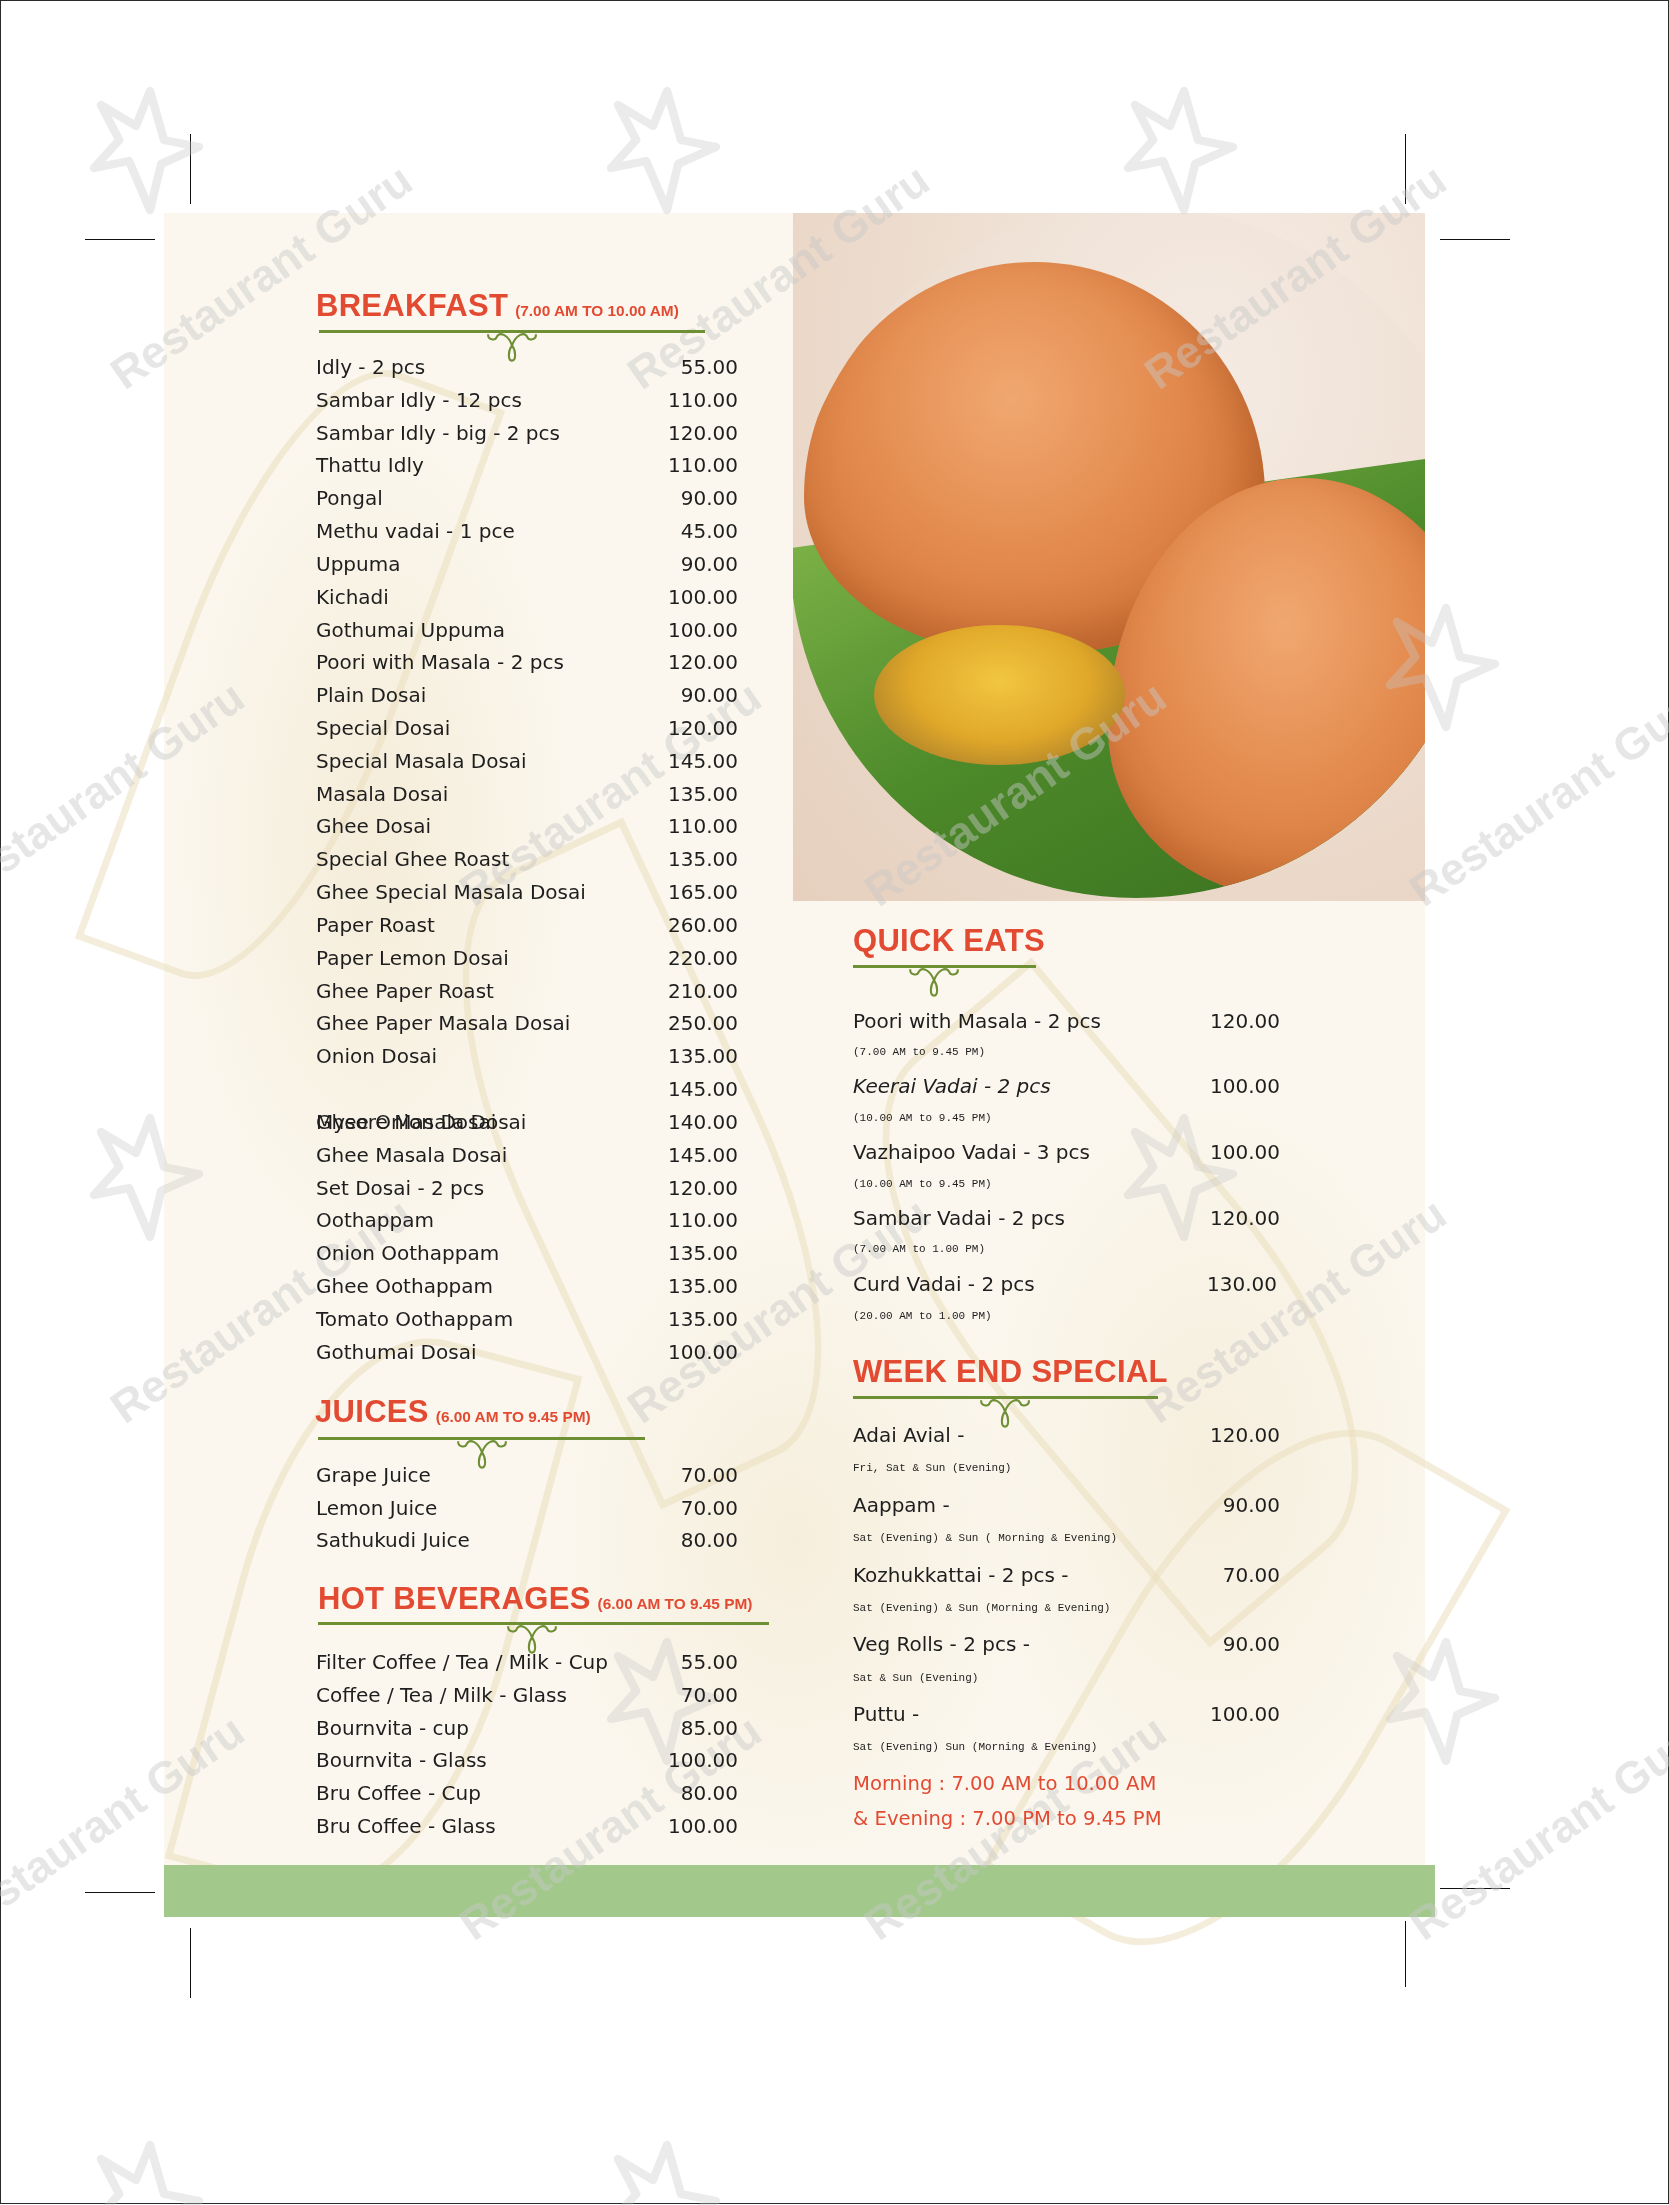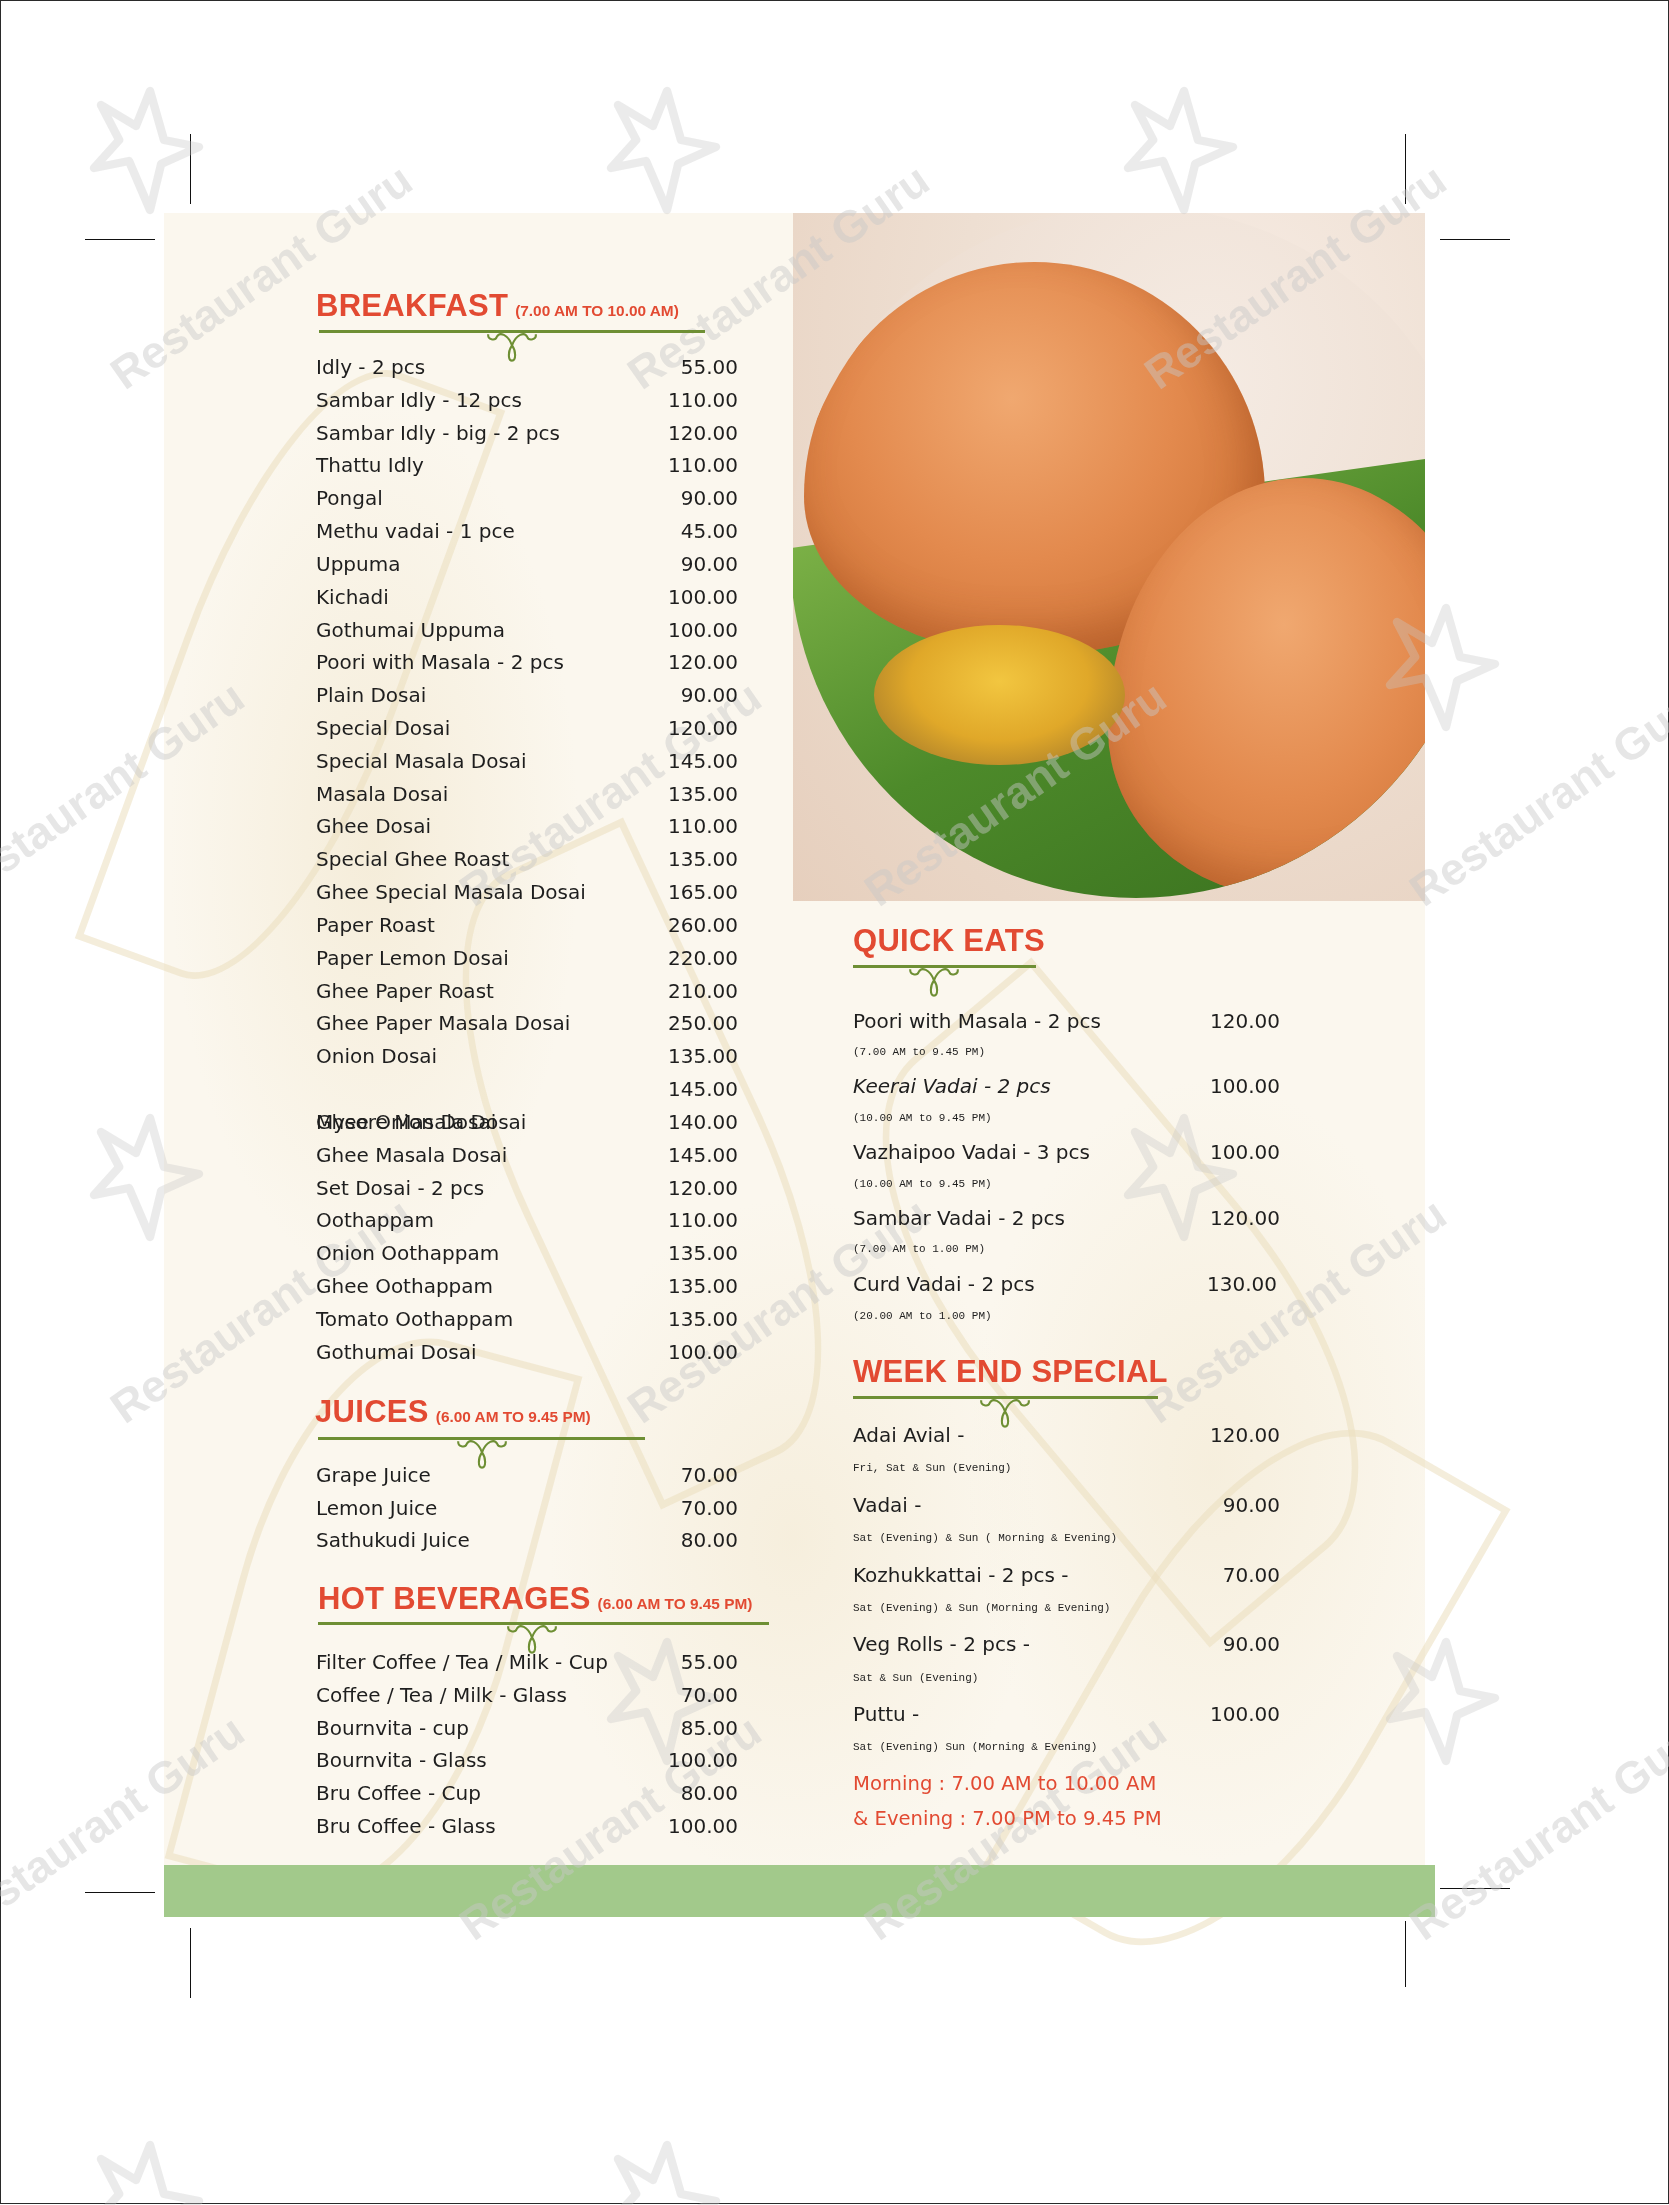--- a/index.html
+++ b/index.html
@@ -267,21 +267,21 @@
   <span class="big">WEEK END SPECIAL</span>
 </div>
 <div class="rule" style="left:853px;top:1396px;width:305px;"></div>
 <svg class="orn" style="left:977px;top:1396px;" viewBox="0 0 80 46" width="56" height="32">
     <use href="#orn"></use>
   </svg>
 
 <div class="item" style="left:853px;top:1423px;">Adai Avial -</div>
 <div class="price" style="left:1126px;top:1423px;">120.00</div>
 <div class="note" style="left:853px;top:1462px;">Fri, Sat &amp; Sun (Evening)</div>
-<div class="item" style="left:853px;top:1493px;">Vadai -</div>
+<div class="item" style="left:853px;top:1493px;">Aappam -</div>
 <div class="price" style="left:1126px;top:1493px;">90.00</div>
 <div class="note" style="left:853px;top:1532px;">Sat (Evening) &amp; Sun ( Morning &amp; Evening)</div>
 <div class="item" style="left:853px;top:1563px;">Kozhukkattai - 2 pcs -</div>
 <div class="price" style="left:1126px;top:1563px;">70.00</div>
 <div class="note" style="left:853px;top:1602px;">Sat (Evening) &amp;  Sun (Morning &amp; Evening)</div>
 <div class="item" style="left:853px;top:1632px;">Veg Rolls - 2 pcs -</div>
 <div class="price" style="left:1126px;top:1632px;">90.00</div>
 <div class="note" style="left:853px;top:1672px;">Sat &amp; Sun (Evening)</div>
 <div class="item" style="left:853px;top:1702px;">Puttu -</div>
 <div class="price" style="left:1126px;top:1702px;">100.00</div>

